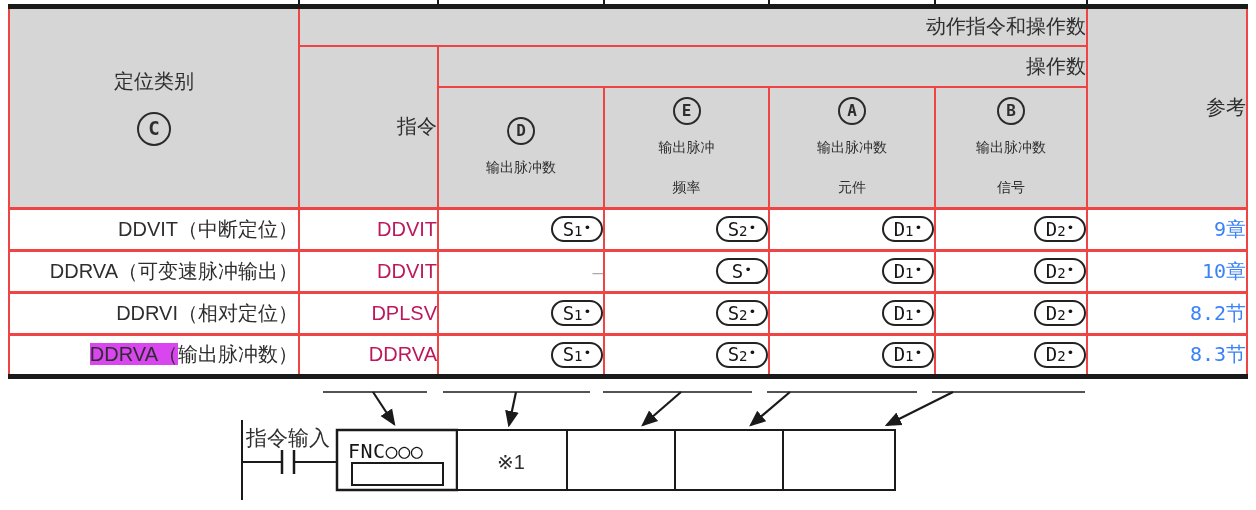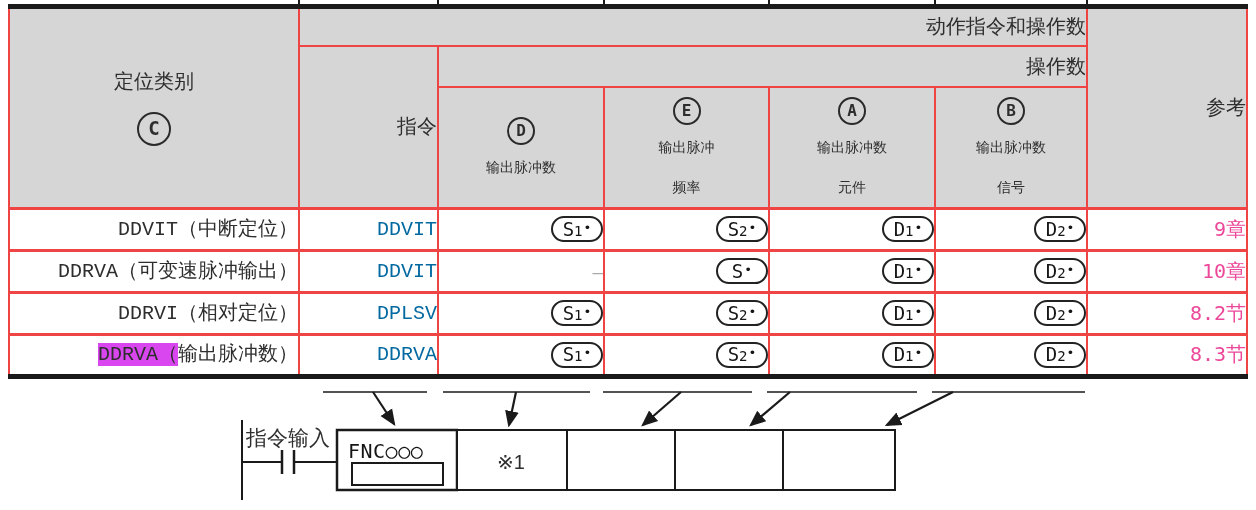--- a/index.html
+++ b/index.html
@@ -24,23 +24,23 @@
                font-family:"DejaVu Sans Mono","Liberation Mono",monospace;font-weight:bold;}
   .cm-big{width:30px;height:30px;font-size:19px;}
   .cm-small{width:24px;height:24px;font-size:16px;}
 
   td.opcol{vertical-align:top;}
   .opcol-inner{padding-top:9px;display:flex;flex-direction:column;align-items:center;}
   .opcol-inner .lbl{font-size:14px;line-height:40px;}
   .opcol-inner .circle-mark{margin-bottom:2px;}
 
   td.cat{text-align:left;padding-left:9px;font-size:21px;
-         font-family:Liberation Mono, monospace;margin-top:17px;}
-  td.ins{font-family:Liberation Mono, monospace;font-size:21px;color:#0369a1;}
-  td.ref{font-family:"DejaVu Sans Mono","Liberation Mono","DejaVu Sans",sans-serif;font-size:21px;color:#ec4899;}
+         font-family:Liberation Sans, sans-serif;margin-top:17px;}
+  td.ins{font-family:Liberation Sans, sans-serif;font-size:21px;color:#be185d;}
+  td.ref{font-family:"DejaVu Sans Mono","Liberation Mono","DejaVu Sans",sans-serif;font-size:21px;color:#3b82f6;}
   .hl:not(:empty){background:#d946ef;}
 
   .pill{display:inline-flex;align-items:center;justify-content:center;
         min-width:52px;height:26px;border:2px solid #222;border-radius:14px;background:#fff;
         font-family:"DejaVu Sans Mono","Liberation Mono",monospace;color:#151515;box-sizing:border-box;padding:0 4px;}
   .pl{font-size:19px;line-height:1;}
   .pi{font-size:14px;line-height:1;margin-top:3px;}
   .pd{font-size:13px;line-height:1;margin-left:1px;margin-top:-4px;}
   .dash{color:#a9a9a9;font-size:19px;font-family:"Liberation Sans",sans-serif;}
 

